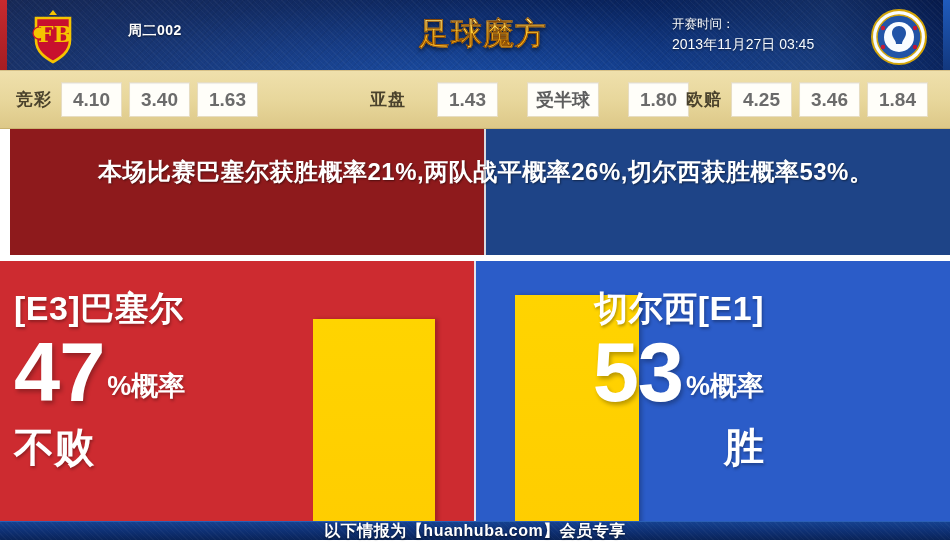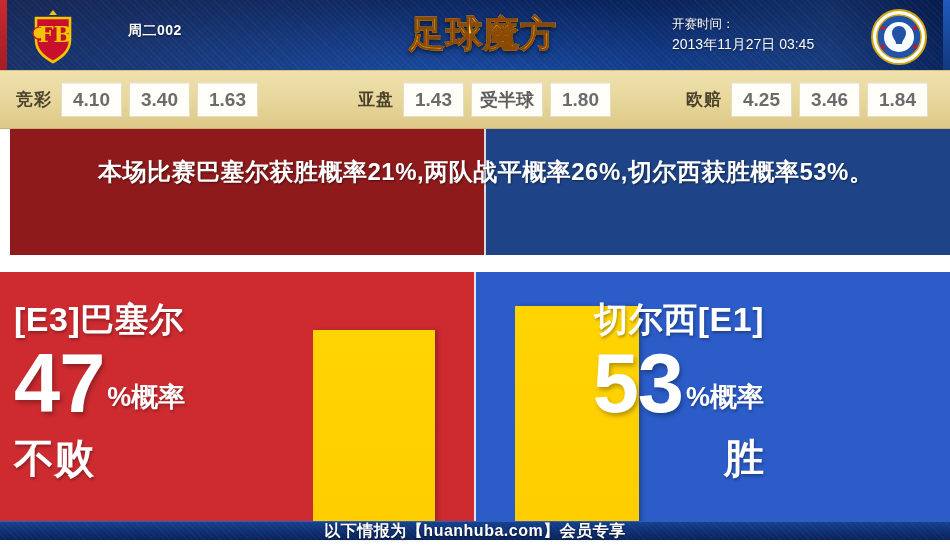--- a/index.html
+++ b/index.html
@@ -47,21 +47,21 @@
   .round-label {
     position:absolute; left:128px; top:22px;
     color:#ffffff; font-size:14px; font-weight:bold; letter-spacing:0.5px;
     text-shadow:0 1px 2px rgba(0,0,0,0.6);
   }
   .brand {
     position:absolute; left:408px; top:8px; width:150px; height:52px;
     display:flex; align-items:center; justify-content:center;
   }
   .brand-text{
-    font-size:36px; font-weight:bold; letter-spacing:1px;
+    font-size:31px; font-weight:normal; letter-spacing:1px;
     background:linear-gradient(180deg,#fff7b0 0%,#ffd33a 42%,#f2a60d 70%,#ffe98a 100%);
     -webkit-background-clip:text; background-clip:text; color:transparent;
     -webkit-text-stroke:1px #8a4a05;
     filter:drop-shadow(0 2px 2px rgba(0,0,0,0.55));
   }
   .kick-wrap{
     position:absolute; left:672px; top:14px; color:#ffffff;
     font-size:13px; line-height:20px; text-shadow:0 1px 2px rgba(0,0,0,0.55);
   }
   .kick-label{ font-size:12.5px; }
@@ -69,21 +69,21 @@
 
   
   .odds-bar{
     position:absolute; left:0; top:70px; width:950px; height:59px;
     background:linear-gradient(180deg,#efe0ac 0%,#e8d79c 50%,#ddc888 100%);
     border-top:1px solid #d6c189; border-bottom:1px solid #c9b270;
     display:flex; align-items:center;
   }
   .odds-group{ display:flex; align-items:center; position:absolute; }
   .odds-group.g1{ left:16px; }
-  .odds-group.g2{ left:358px; }
+  .odds-group.g2{ left:370px;gap:22px; }
   .odds-group.g3{ left:686px; }
   .odds-name{
     font-size:17px; font-weight:bold; color:#4a422c; margin-right:9px;
     letter-spacing:1px;
   }
   .odds-cell{
     min-width:61px; height:35px; background:#fffef9;
     border:1px solid #e7ddc2; margin-right:7px;
     display:flex; align-items:center; justify-content:center;
     font-size:19px; font-weight:bold; color:#6b6b6b; padding:4px 7px;
@@ -100,21 +100,21 @@
   .summary-divider{ position:absolute; left:474px; top:0; width:2px; height:126px; background:#d9d9de; }
   .summary-text{
     position:absolute; left:88px; top:23px; width:790px;
     color:#ffffff; font-size:24px; font-weight:bold; line-height:40px;
     letter-spacing:0.5px;
     text-shadow:1px 1px 2px rgba(0,0,0,0.45);
   }
 
   
   .chart{
-    position:absolute; left:0; top:272px; width:778px; height:266px;
+    position:absolute; left:0; top:261px; width:778px; height:266px;
   }
   .panel-left{ position:absolute; left:0; top:0; width:475px; height:266px; background:#cd2b30; }
   .panel-right{ position:absolute; left:475px; top:0; width:475px; height:266px; background:#2b5cc8; }
   .chart-divider{ position:absolute; left:474px; top:0; width:2px; height:266px; background:#e3e3ea; }
 
   .bar{
     position:absolute; bottom:0; background:linear-gradient(180deg,#ffd400,#ffcd00);
     box-shadow:3px 0 4px rgba(0,0,0,0.22);
   }
   .bar-left{ left:313px; width:122px; height:208px; }

